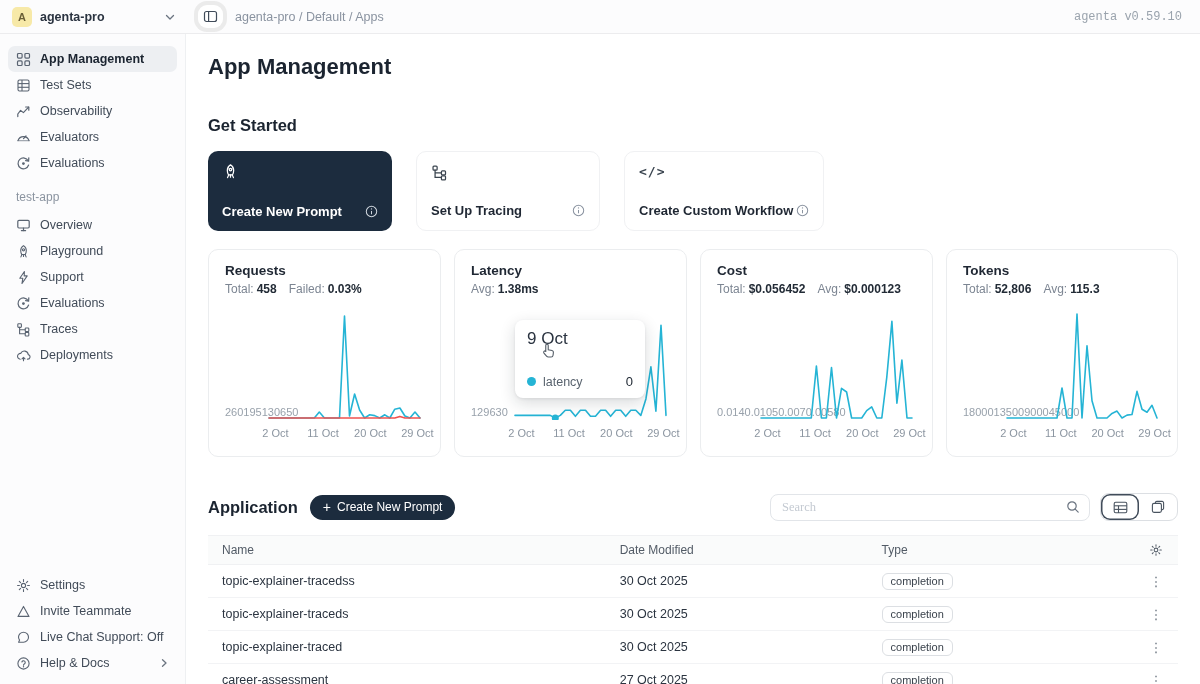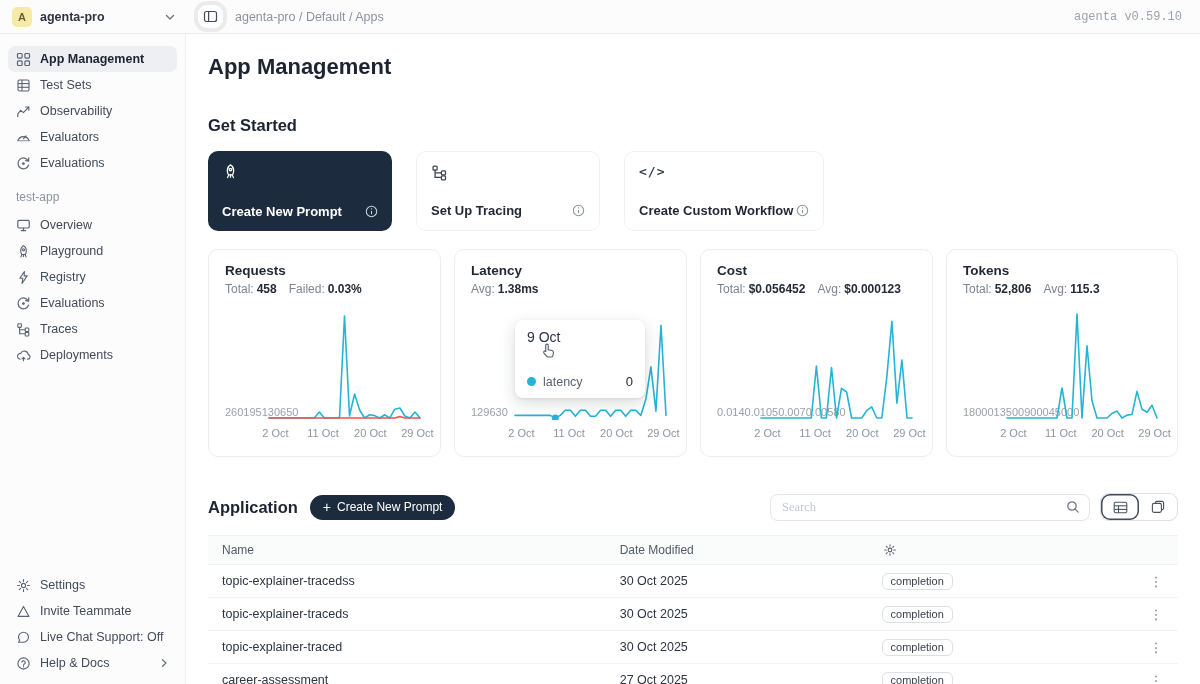--- a/index.html
+++ b/index.html
@@ -49,21 +49,21 @@
   .ylabels { width:42px; display:flex; flex-direction:row; justify-content:space-between; align-items:flex-end; padding-right:9px; height:112px; font-size:11px; color:#98a1ab; }
   .ylabels div { line-height:11px; transform:translateY(-2px); }
   .plot-wrap { flex:1; position:relative; }
   .chart-plot { height:112px; position:relative; }
   .xlabels { position:relative; height:14px; margin-top:7px; font-size:11px; color:#8b95a0; }
   .xlabels span { position:absolute; transform:translateX(-38%); white-space:nowrap; }
 
   .tooltip { position:absolute; left:60px; top:70px; width:130px; height:78px; background:#fff; border-radius:8px;
     box-shadow:0 5px 16px rgba(20,30,40,.16), 0 1px 3px rgba(20,30,40,.08); padding:9px 12px; z-index:2;
     display:flex; flex-direction:column; justify-content:space-between; }
-  .tt-date { font-size:14px; color:#2a3340; }
+  .tt-date { font-size:17px; color:#2a3340; }
   .tt-row { display:flex; align-items:center; gap:7px; font-size:12.5px; color:#59636e; }
   .tt-dot { width:9px; height:9px; border-radius:50%; background:var(--teal); }
   .tt-val { margin-left:auto; font-size:13px; color:#222b36; }
   .cursor-icon { position:absolute; left:84px; top:92px; z-index:3; }
 
   
   .app-head { display:flex; align-items:center; margin-top:36px; }
   .app-title { font-size:16.5px; font-weight:700; color:#1b2430; }
   .create-btn { margin-left:12px; background:var(--navy); color:#fff; border:none; border-radius:14px; height:25px; padding:0 13px; font-size:12px; display:flex; align-items:center; gap:6px; cursor:pointer; font-family:inherit; }
   .create-btn .plus { font-size:14px; line-height:1; }
@@ -204,21 +204,21 @@
           </svg>
         </span>
       <span>Playground</span>
     </div>
     <div class="side-item">
       <span class="icn">
           <svg width="15" height="15" viewBox="0 0 15 15">
             <path d="M8.4 1.5 3.8 8.3h3L6 13.5l5.2-7.6h-3z" fill="none" stroke="currentColor" stroke-width="1.1" stroke-linejoin="round"></path>
           </svg>
         </span>
-      <span>Registry</span>
+      <span>Support</span>
     </div>
     <div class="side-item">
       <span class="icn">
           <svg width="15" height="15" viewBox="0 0 15 15">
             <g fill="none" stroke="currentColor" stroke-width="1.2" stroke-linecap="round">
               <path d="M12.6 9a5.4 5.4 0 1 1-.4-4.2"></path>
               <polyline points="12.8,1.8 12.6,5 9.6,4.6"></polyline>
             </g>
             <circle cx="7.4" cy="7.6" r="1.4" fill="currentColor"></circle>
           </svg>
@@ -534,20 +534,21 @@
               </svg>
           </span>
         </button>
       </div>
     </div>
 
     <div class="table">
       <div class="thead">
         <div class="th name">Name</div>
         <div class="th date">Date Modified</div>
+        <div class="th type">Type</div>
         <div class="th actions">
           <button class="gear-btn">
             <span style="display:flex;">
               <svg width="14" height="14" viewBox="0 0 15 15">
                   <g fill="none" stroke="currentColor" stroke-width="1.1">
                     <circle cx="7.5" cy="7.5" r="2"></circle>
                     <path d="M7.5 1.8v1.6M7.5 11.6v1.6M1.8 7.5h1.6M11.6 7.5h1.6M3.5 3.5l1.1 1.1M10.4 10.4l1.1 1.1M11.5 3.5l-1.1 1.1M4.6 10.4l-1.1 1.1" stroke-linecap="round"></path>
                   </g>
                 </svg>
             </span>

